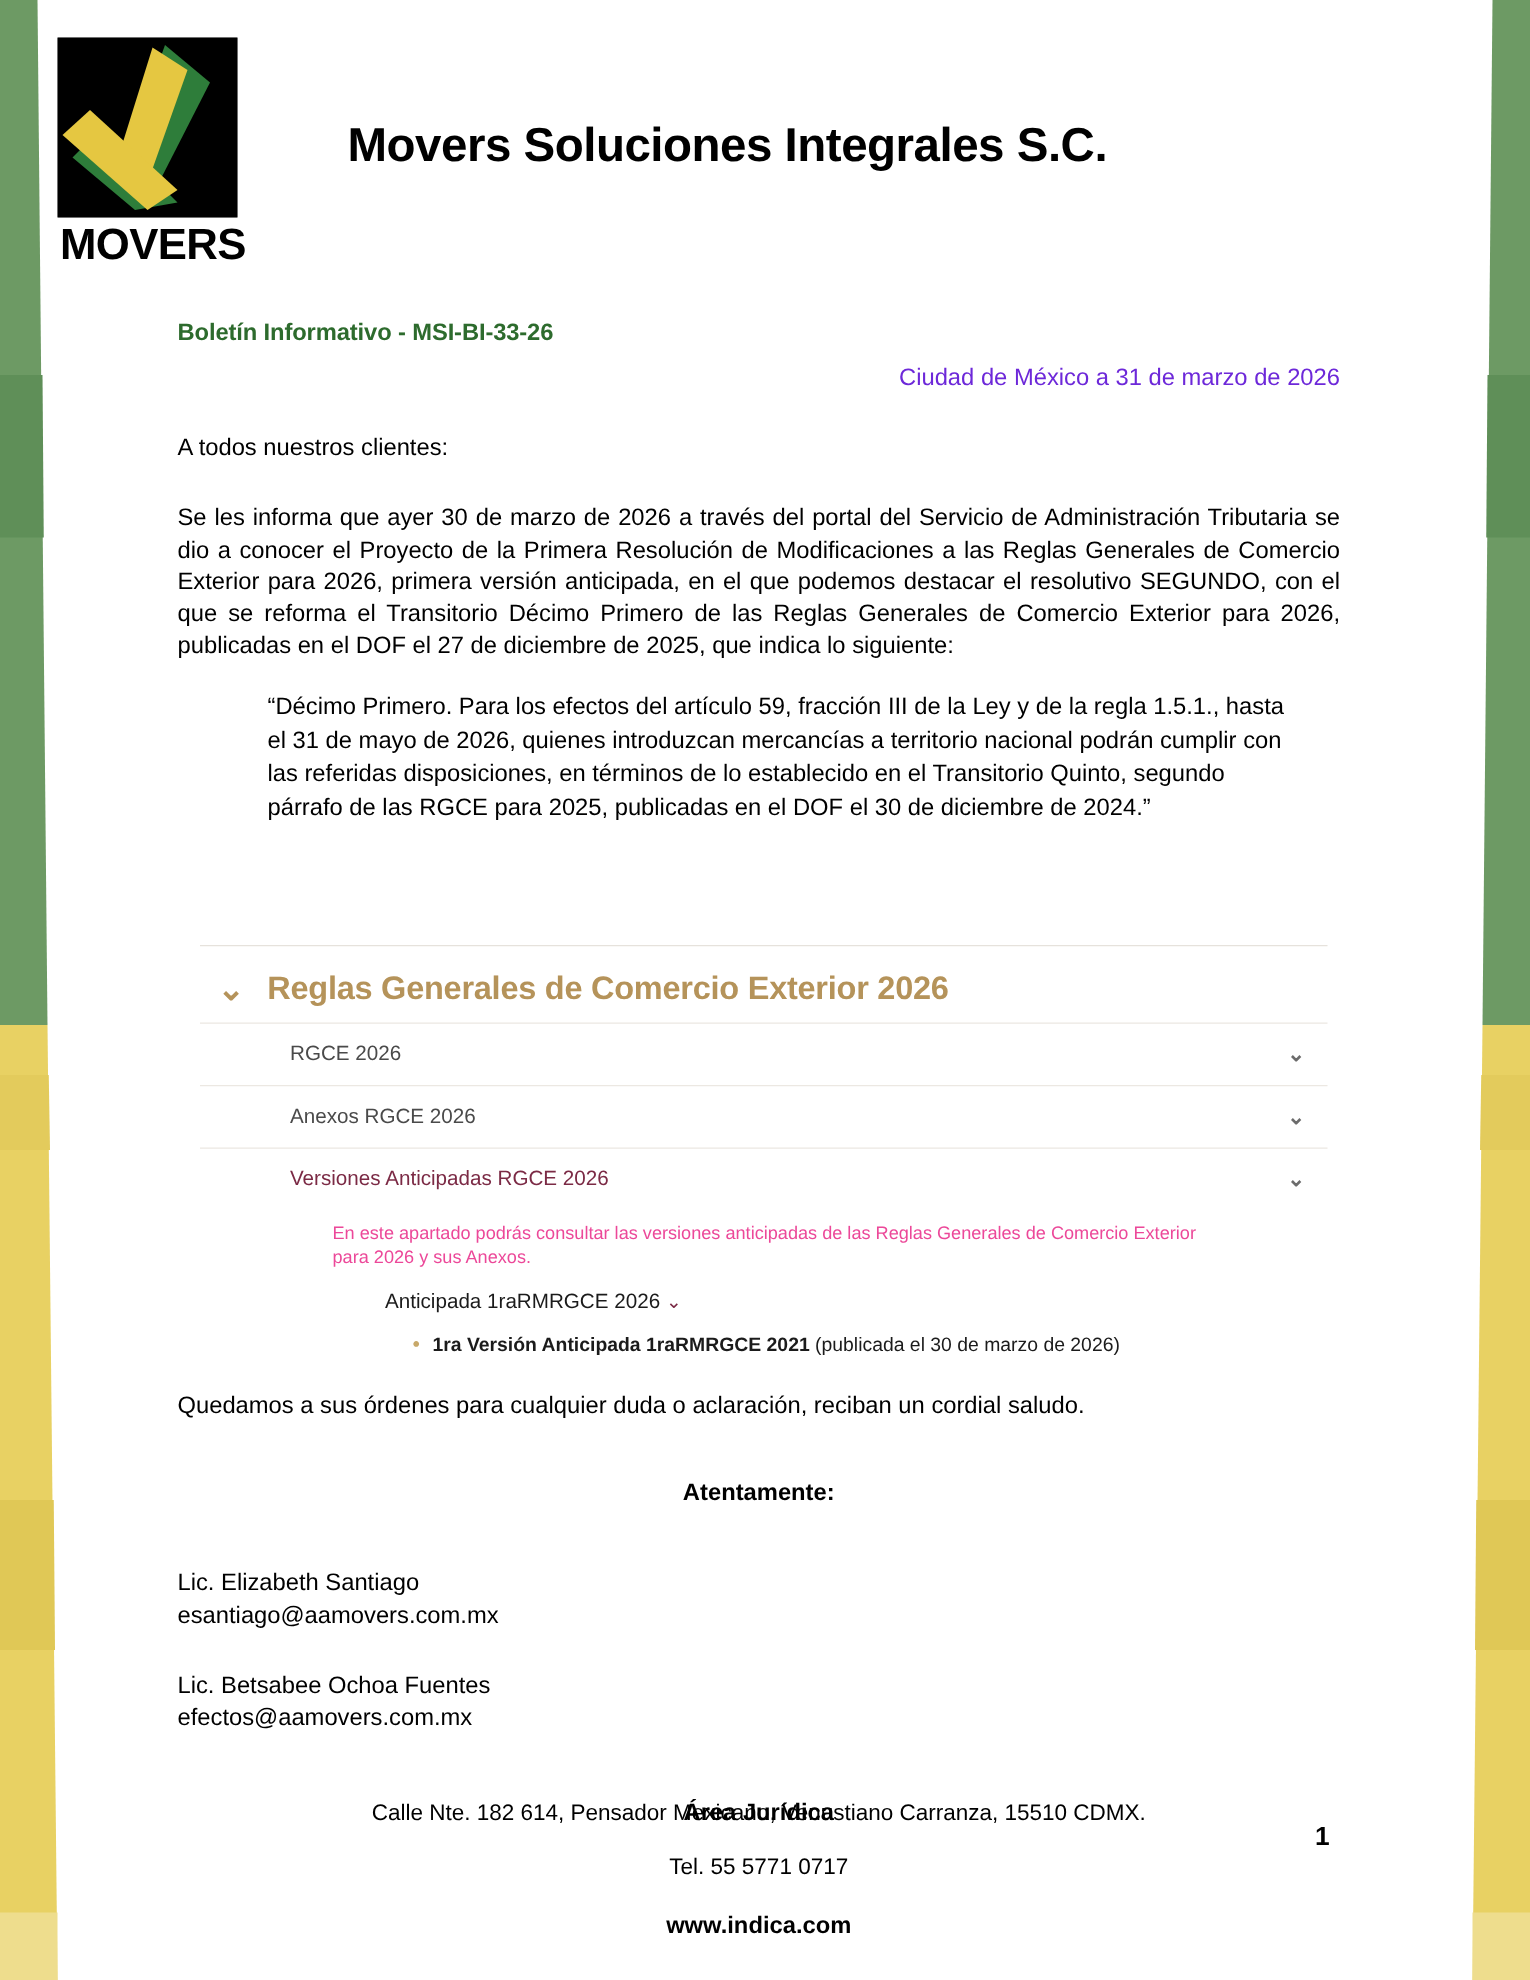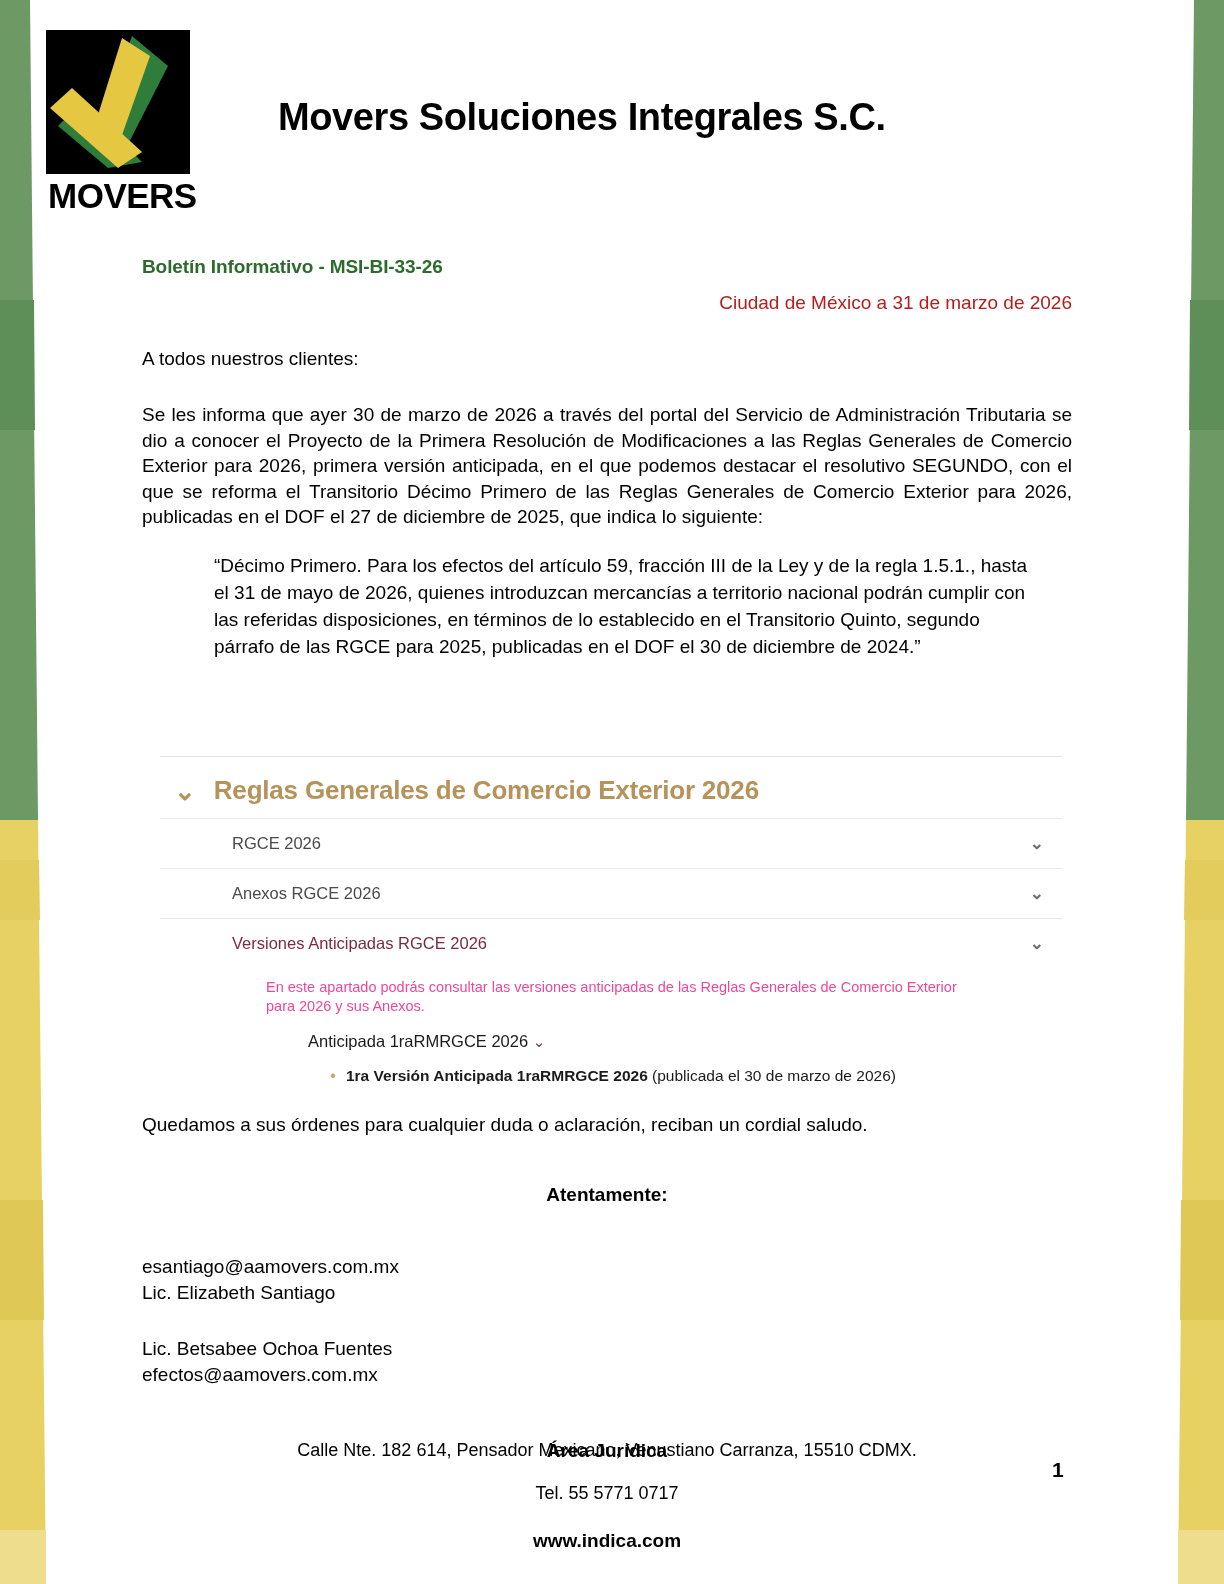--- a/index.html
+++ b/index.html
@@ -84,21 +84,21 @@
 
   .bulletin-id {
     font-size: 19px;
     font-weight: bold;
     color: #2d6b2d;
     margin: 0 0 14px 0;
     letter-spacing: -0.1px;
   }
   .city-date {
     font-size: 19px;
-    color: #b91c1c;
+    color: #6d28d9;
     text-align: right;
     margin: 0 0 34px 0;
   }
   .salutation {
     font-size: 19px;
     color: #000;
     margin: 0 0 32px 0;
   }
   .para {
     font-size: 19px;
@@ -360,31 +360,31 @@
     <div class="acc-desc">En este apartado podrás consultar las versiones anticipadas de las Reglas Generales de Comercio Exterior para 2026 y sus Anexos.</div>
 
 
     <div class="sub-node2">
       <span>Anticipada 1raRMRGCE 2026</span>
       <span class="mchev">⌄</span>
     </div>
 
     <div class="leaf">
       <span class="dot">•</span>
-      <span><b>1ra Versión Anticipada 1raRMRGCE 2026</b><span class="note"> (publicada el 30 de marzo de 2026)</span></span>
+      <span><b>1ra Versión Anticipada 1raRMRGCE 2021</b><span class="note"> (publicada el 30 de marzo de 2026)</span></span>
     </div>
   </div>
 
   <div class="closing">
     <p class="line">Quedamos a sus órdenes para cualquier duda o aclaración, reciban un cordial saludo.</p>
     <p class="regards">Atentamente:</p>
 
     <div class="sig-block">
+      <div>Lic. Elizabeth Santiago</div>
       <div>esantiago@aamovers.com.mx</div>
-      <div>Lic. Elizabeth Santiago</div>
     </div>
 
     <div class="sig-block2">
       <div>Lic. Betsabee Ochoa Fuentes</div>
       <div>efectos@aamovers.com.mx</div>
     </div>
 
     <div class="dept">Área Jurídica</div>
   </div>
 

